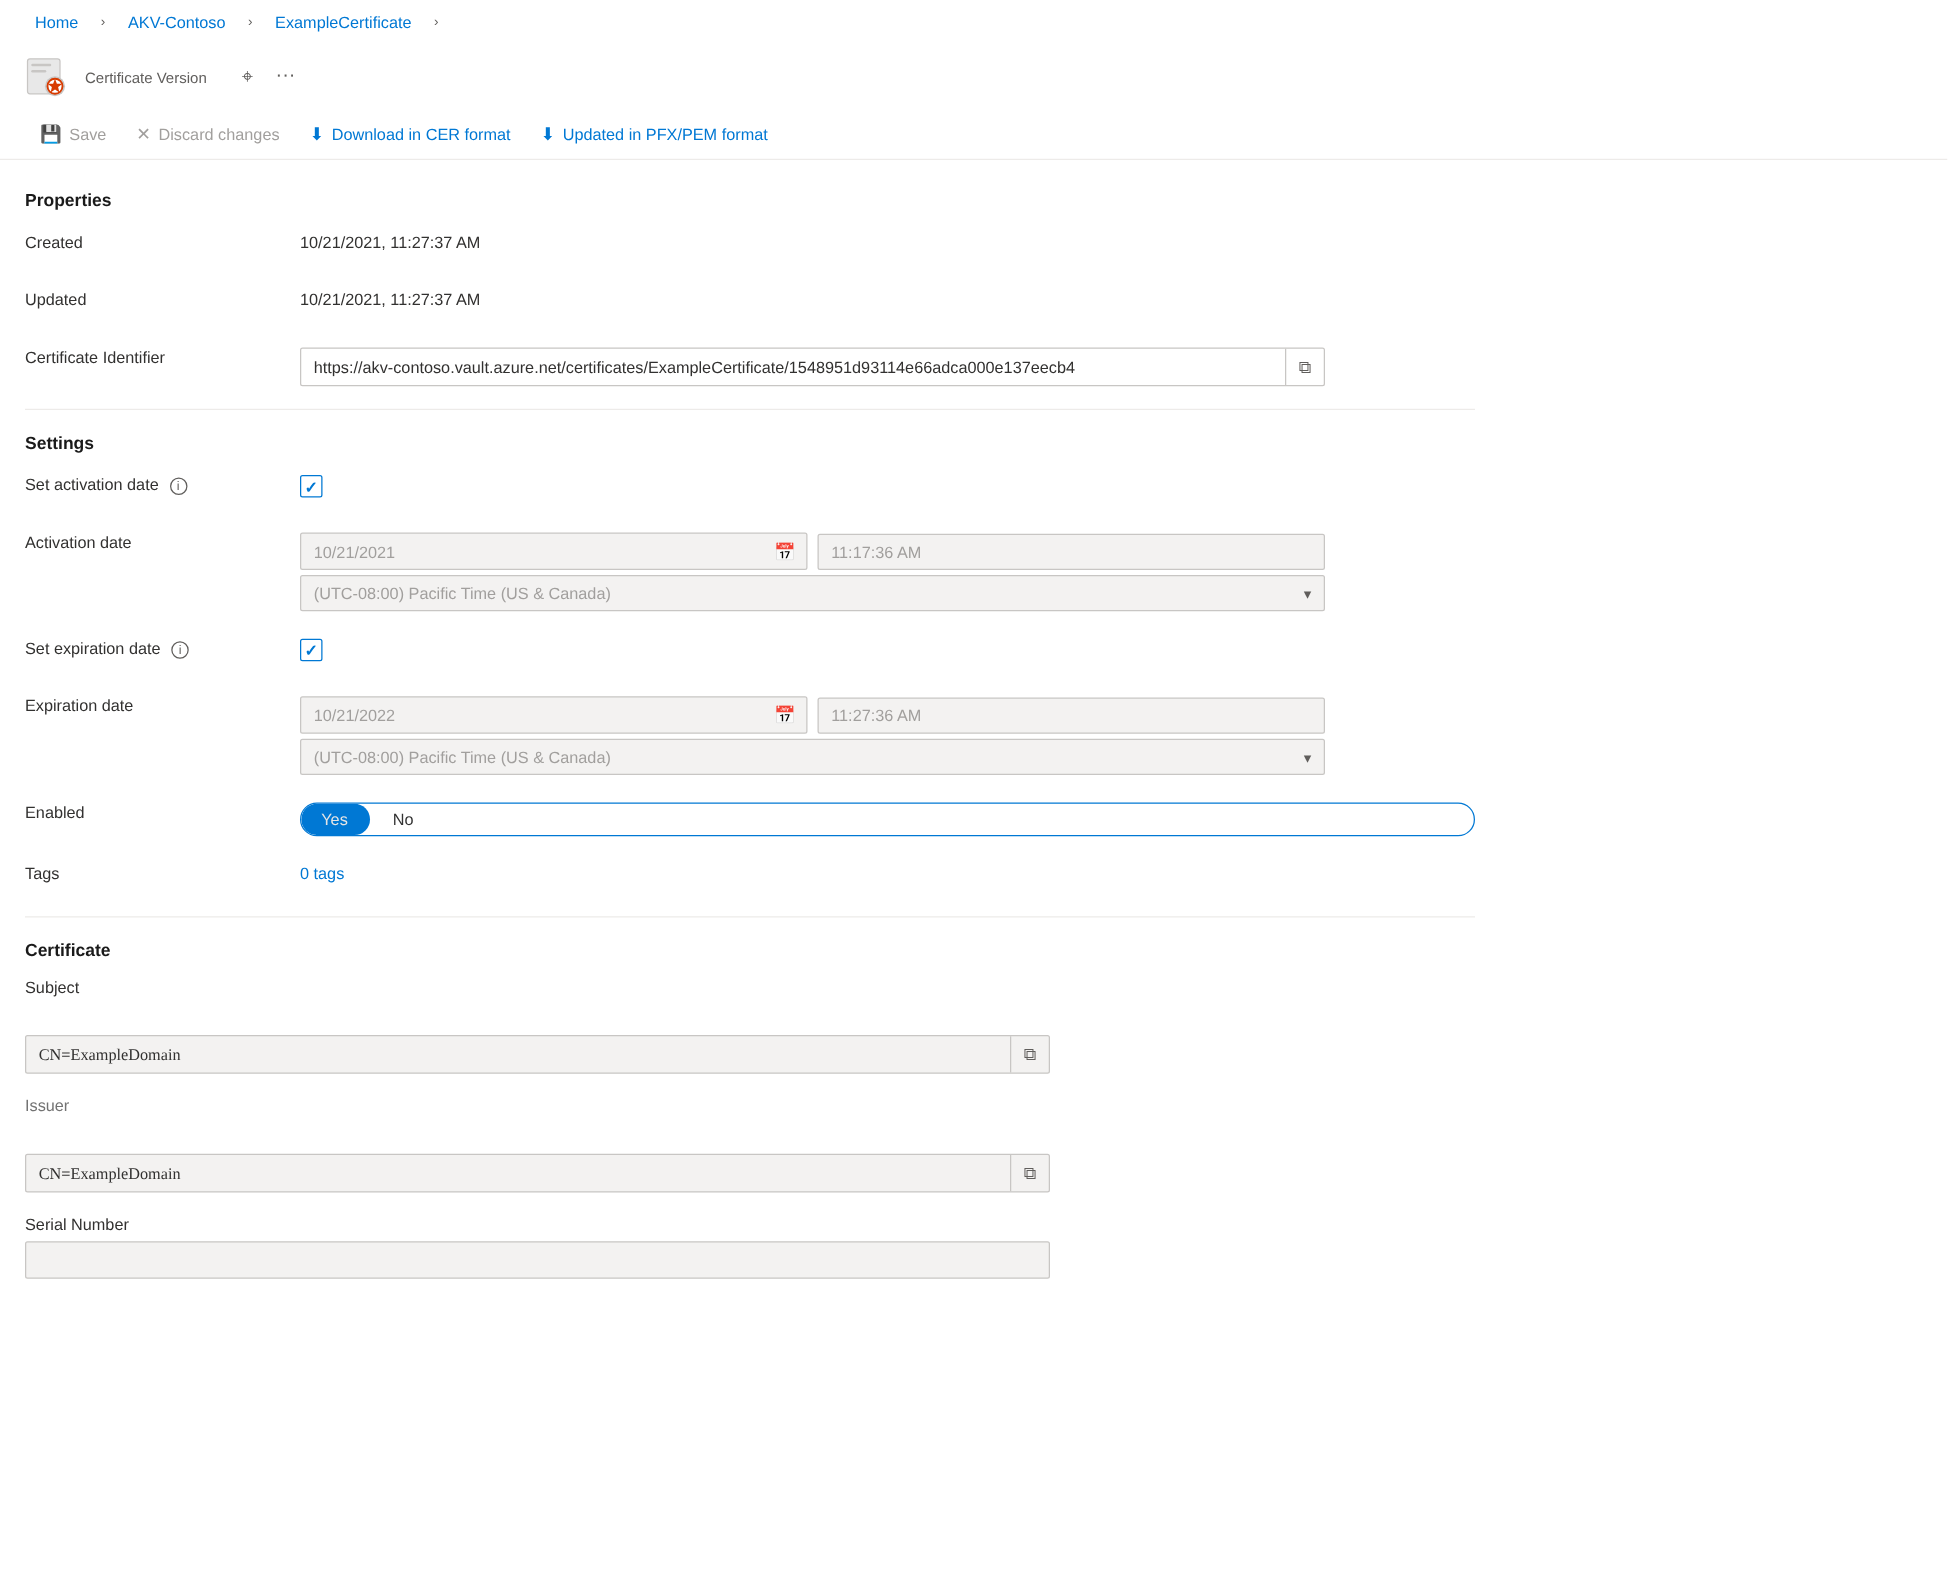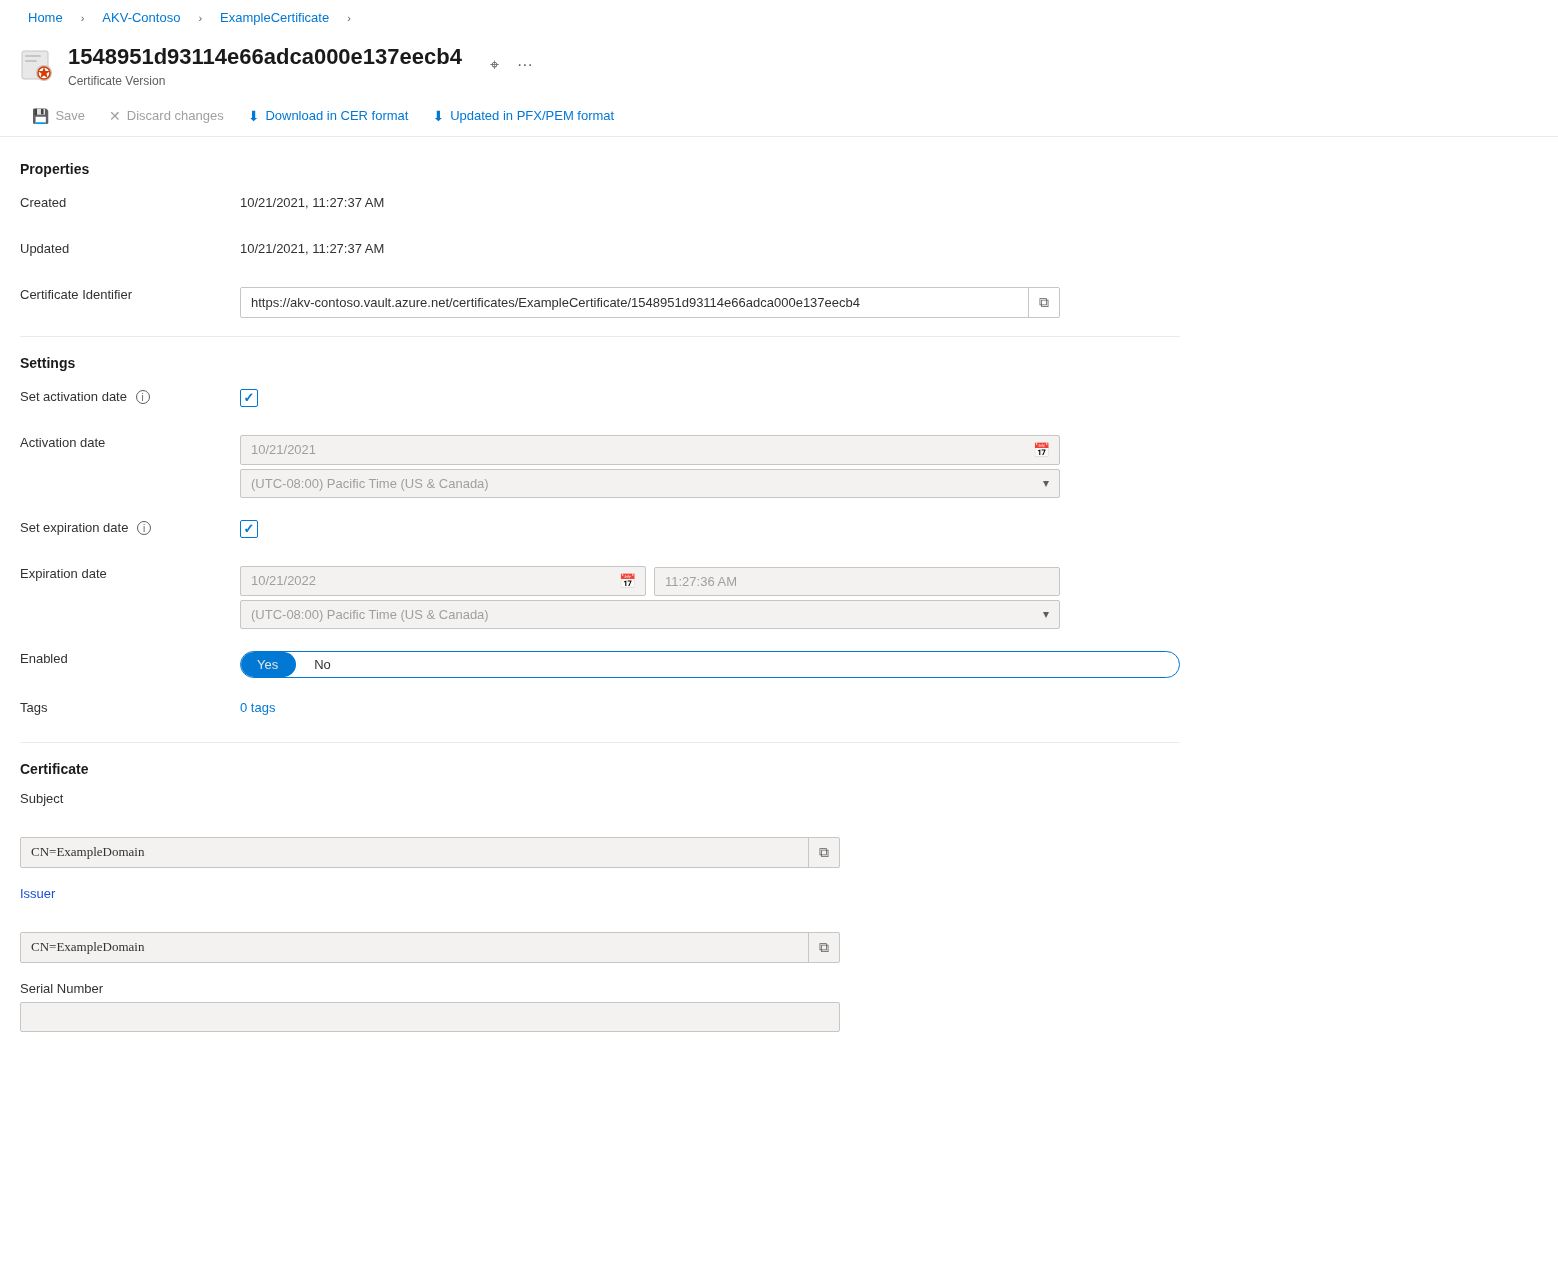--- a/index.html
+++ b/index.html
@@ -178,21 +178,20 @@
     <svg viewBox="0 0 36 36" xmlns="http://www.w3.org/2000/svg">
       <rect x="2" y="4" width="26" height="28" rx="2" fill="#e8e8e8" stroke="#c8c6c4" stroke-width="1"></rect>
       <rect x="5" y="8" width="16" height="2" rx="1" fill="#c8c6c4"></rect>
       <rect x="5" y="13" width="12" height="2" rx="1" fill="#c8c6c4"></rect>
       <circle cx="24" cy="26" r="8" fill="#c8c6c4"></circle>
       <circle cx="24" cy="26" r="6" fill="#fff" stroke="#d83b01" stroke-width="1.5"></circle>
       <polygon points="24,20 25.5,24 30,24 26.5,26.5 27.5,31 24,28.5 20.5,31 21.5,26.5 18,24 22.5,24" fill="#d83b01" stroke="none"></polygon>
     </svg>
   </div>
   <div class="page-title-area">
-    <div class="page-title">1548951d93114e66adca000e137eecb4</div>
     <div class="page-subtitle">Certificate Version</div>
   </div>
   <div class="header-actions">
     <span class="pin-icon" title="Pin">⌖</span>
     <span class="more-icon" title="More">···</span>
   </div>
 </div>
 
 <div class="toolbar">
   <button class="toolbar-btn disabled">
@@ -254,20 +253,23 @@
   </div>
 
   <div class="property-row">
     <div class="property-label">Activation date</div>
     <div class="property-value">
       <div class="date-time-row">
         <div class="date-field">
           <input type="text" readonly="" value="10/21/2021" style="">
           <span class="cal-icon">📅</span>
         </div>
+        <div class="time-field">
+          <input type="text" readonly="" value="11:17:36 AM" style="">
+        </div>
       </div>
       <div class="timezone-row">
         <div class="timezone-select">
           <span>(UTC-08:00) Pacific Time (US &amp; Canada)</span>
           <span class="chev">▾</span>
         </div>
       </div>
     </div>
   </div>
 
@@ -329,21 +331,21 @@
     <div style="font-size:13px; color:#323130; margin-bottom:6px;">Subject</div>
   </div>
   <div style="max-width:820px; margin-bottom:18px;">
     <div class="text-field-readonly">
       <input type="text" readonly="" value="CN=ExampleDomain" style="">
       <button class="copy-btn" title="Copy">⧉</button>
     </div>
   </div>
 
   <div class="property-row">
-    <div style="font-size:13px; color:#1d4ed8; margin-bottom:6px;">Issuer</div>
+    <div style="font-size:13px; color:#737373; margin-bottom:6px;">Issuer</div>
   </div>
   <div style="max-width:820px; margin-bottom:18px;">
     <div class="text-field-readonly">
       <input type="text" readonly="" value="CN=ExampleDomain" style="">
       <button class="copy-btn" title="Copy">⧉</button>
     </div>
   </div>
 
   <div style="font-size:13px; color:#323130; margin-bottom:6px;">Serial Number</div>
   <div style="max-width:820px; margin-bottom:18px;">

